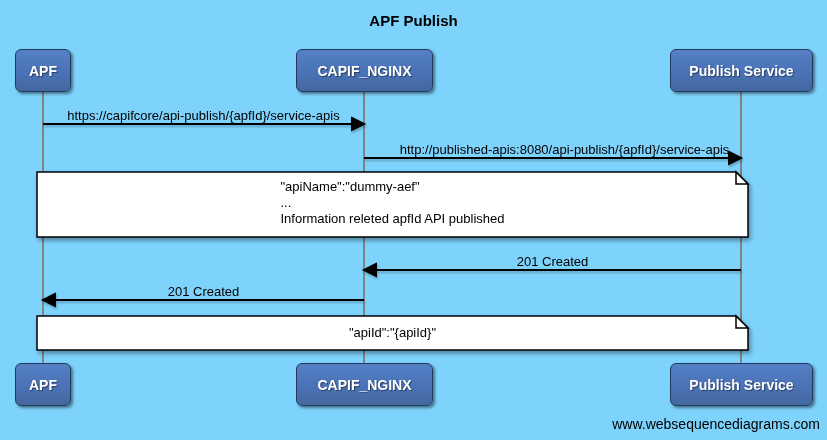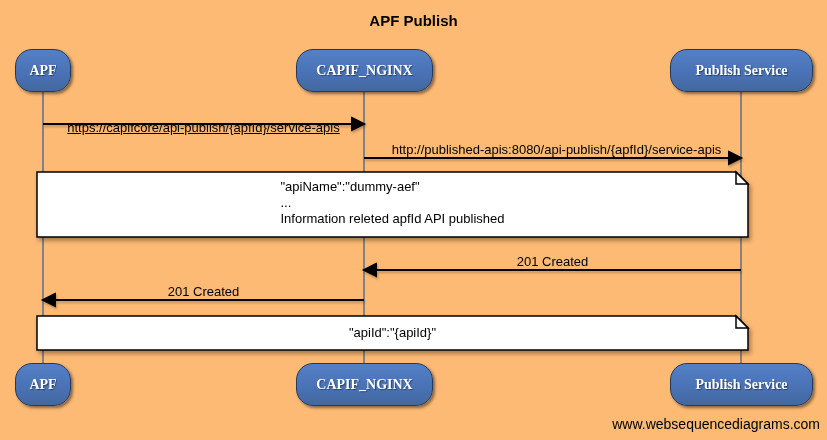--- a/index.html
+++ b/index.html
@@ -1,41 +1,40 @@
 <!DOCTYPE html>
 <html><head>
 <meta charset="utf-8">
 <style>
   html,body{margin:0;padding:0;background:#ffffff;}
   .stage{
     position:relative;
     width:827px;height:440px;
-    background:#fdba74;
+    background:#7dd3fc;
     font-family:"Liberation Sans","DejaVu Sans",sans-serif;
     overflow:hidden;
   }
   .title{
     position:absolute;top:12px;left:0;width:827px;
     text-align:center;font-size:15px;font-weight:bold;color:#000;
   }
   .gfx{position:absolute;top:0;left:0;}
   .msg-label{
     position:absolute;text-align:center;font-size:13px;color:#000;
     line-height:15px;white-space:nowrap;
   }
   .actor{
     position:absolute;height:41px;
     background:linear-gradient(180deg,#5580c5 0%,#4a72b6 55%,#43689f 100%);
-    border:1px solid #223a5e;border-radius:17px;
+    border:1px solid #223a5e;border-radius:6px;
     box-shadow:2px 2px 3px rgba(0,0,0,0.45);
     display:flex;align-items:center;justify-content:center;
     color:#fff;font-size:14px;font-weight:bold;
     text-shadow:1px 1px 1px rgba(0,0,0,0.45);
     white-space:nowrap;
-    font-family:Liberation Serif, serif;
   }
   .note-text{
     position:absolute;left:37px;width:711px;
     text-align:center;font-size:13px;color:#000;line-height:16px;
   }
   .note-text .block{display:inline-block;text-align:left;}
   .note-text.single{text-align:center;}
   .footer{
     position:absolute;top:416px;right:7px;
     font-size:14px;color:#000;white-space:nowrap;text-align:right;
@@ -72,22 +71,22 @@
 
     <g fill="#ffffff" stroke="#000" stroke-width="1.5" style="filter:drop-shadow(2px 3px 2px rgba(0,0,0,0.35))">
       <path d="M37,172 L736,172 L748,184 L748,237 L37,237 Z"></path>
       <path d="M736,172 L736,184 L748,184 Z"></path>
 
       <path d="M37,316 L736,316 L748,328 L748,350 L37,350 Z"></path>
       <path d="M736,316 L736,328 L748,328 Z"></path>
     </g>
   </svg>
 
-  <div class="msg-label" style="left:43px;width:321px;top:120px;text-decoration:underline;">https://capifcore/api-publish/{apfId}/service-apis</div>
-  <div class="msg-label" style="left:368px;width:377px;top:142px;text-align:center;">http://published-apis:8080/api-publish/{apfId}/service-apis</div>
+  <div class="msg-label" style="left:43px;width:321px;top:108px;">https://capifcore/api-publish/{apfId}/service-apis</div>
+  <div class="msg-label" style="left:376px;width:377px;top:142px;text-align:center;">http://published-apis:8080/api-publish/{apfId}/service-apis</div>
   <div class="msg-label" style="left:364px;width:377px;top:254px;">201 Created</div>
   <div class="msg-label" style="left:43px;width:321px;top:284px;">201 Created</div>
 
   <div class="note-text" style="top:179px;">
     <div class="block">
       <div>"apiName":"dummy-aef"</div>
       <div>...</div>
       <div>Information releted apfId API published</div>
     </div>
   </div>

